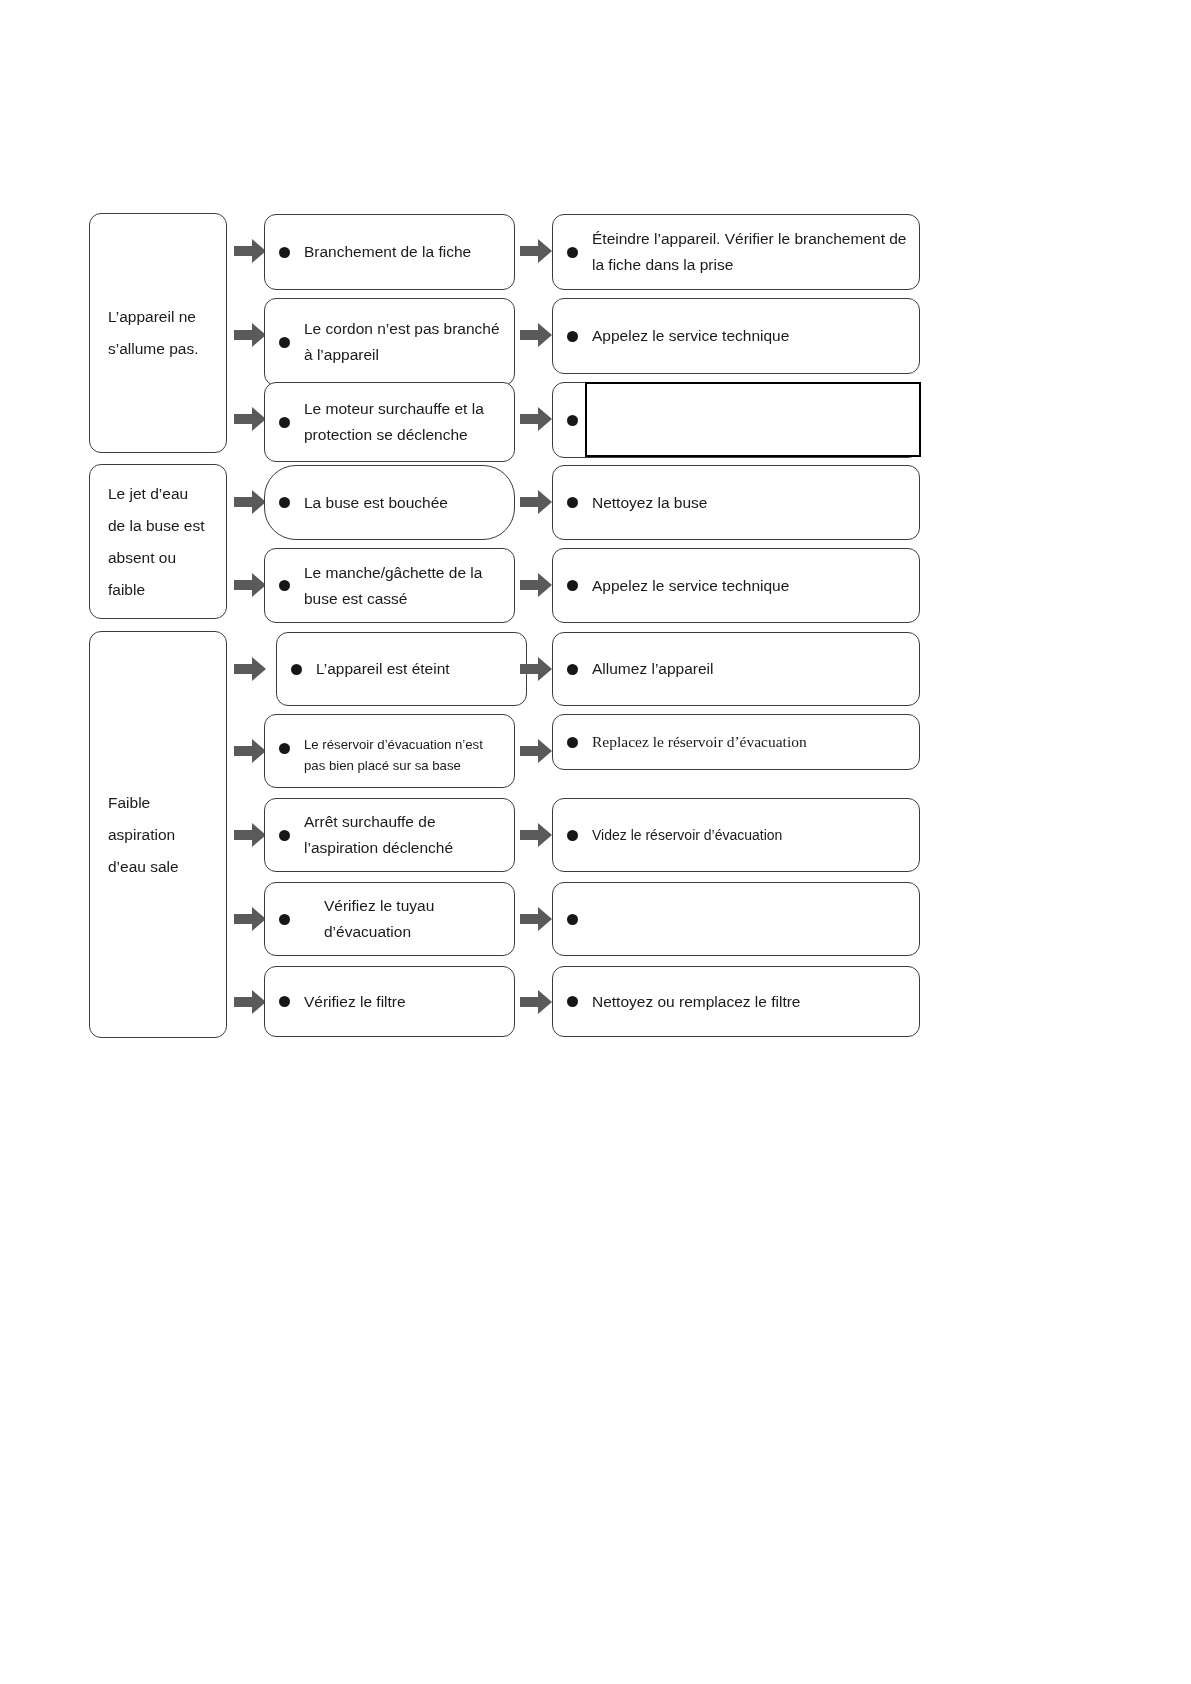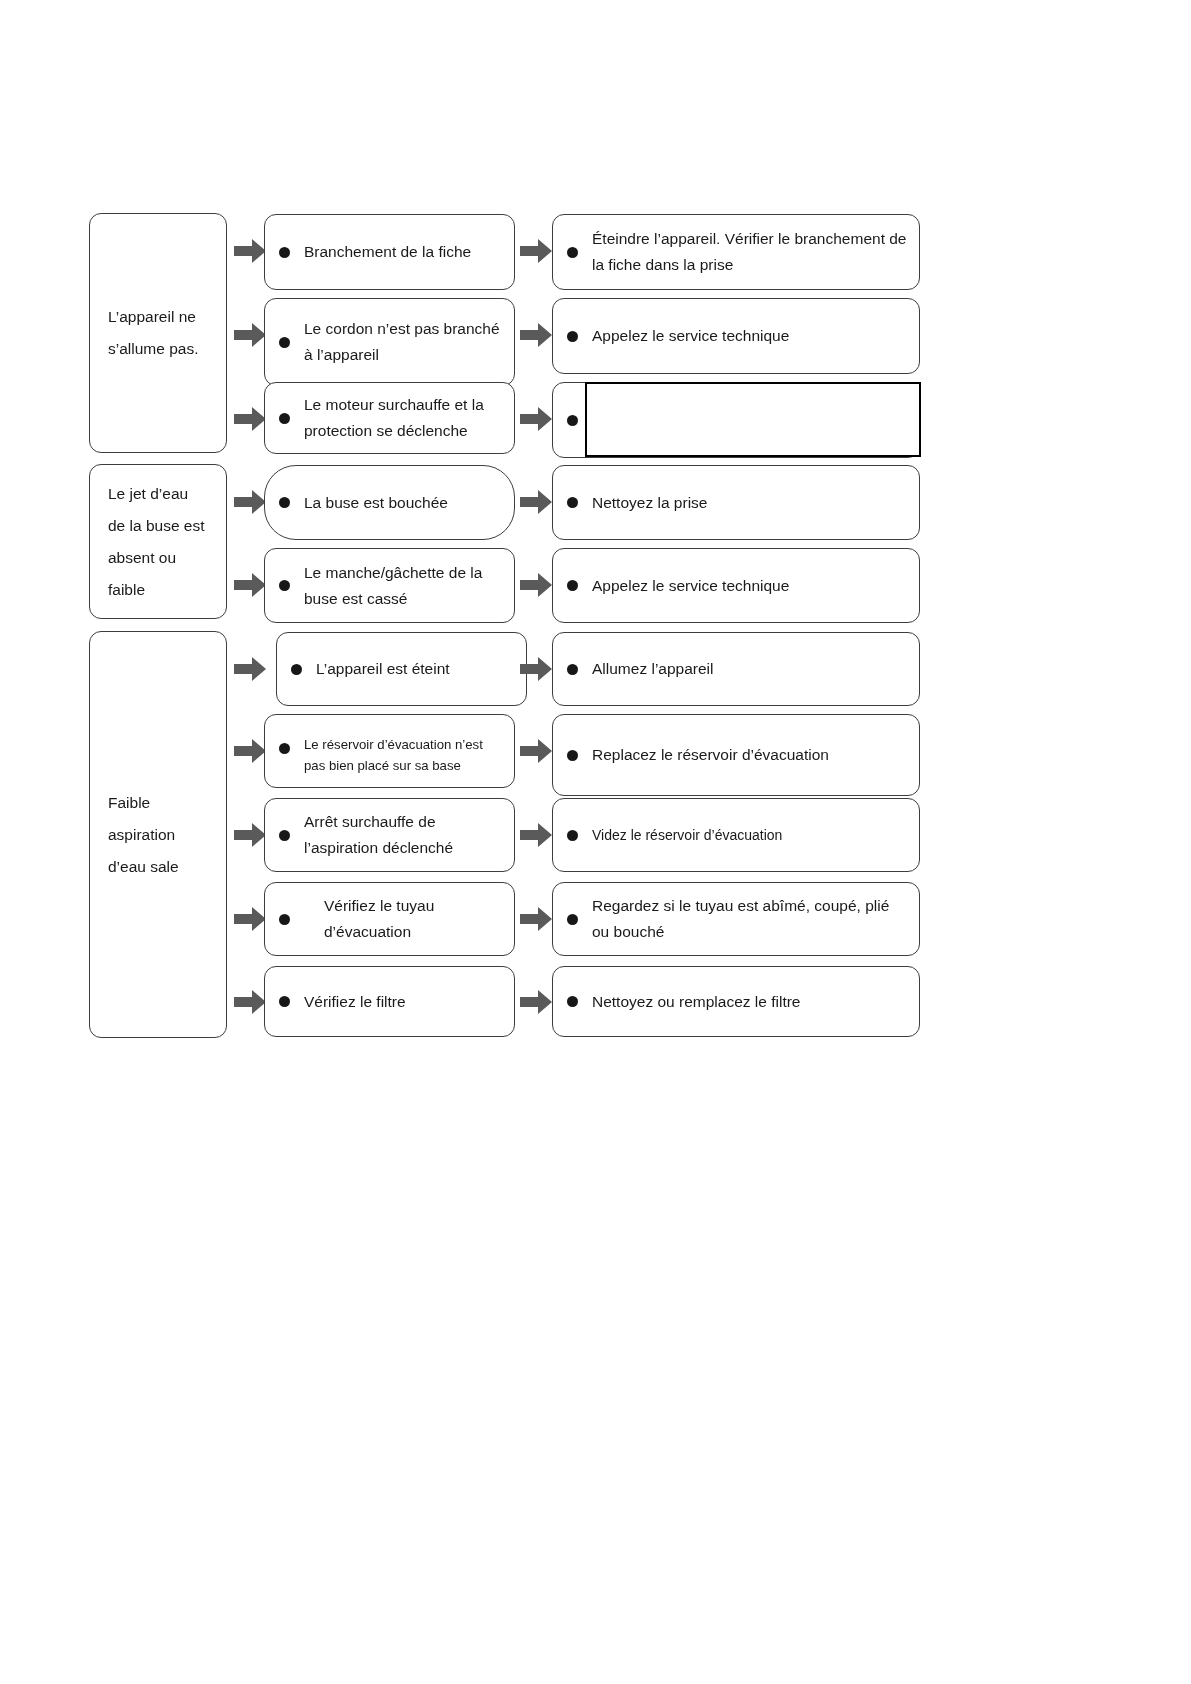--- a/index.html
+++ b/index.html
@@ -156,21 +156,21 @@
   <div class="node bulleted" style="left:552px; top:298px; width:368px; height:76px;">
     <span class="bullet"></span>
     <span class="txt">Appelez le service technique</span>
   </div>
 
   <div class="arrow" style="left:233px; top:404px;">
     <svg viewBox="0 0 34 30">
         <path d="M1 10 H19 V3 L33 15 L19 27 V20 H1 Z" fill="#5a5a5a"></path>
       </svg>
   </div>
-  <div class="node bulleted" style="left:264px; top:382px; width:251px; height:72px;">
+  <div class="node bulleted" style="left:264px; top:382px; width:251px; height:80px;">
     <span class="bullet"></span>
     <span class="txt">Le moteur surchauffe et la protection se déclenche</span>
   </div>
   <div class="arrow" style="left:519px; top:404px;">
     <svg viewBox="0 0 34 30">
         <path d="M1 10 H19 V3 L33 15 L19 27 V20 H1 Z" fill="#5a5a5a"></path>
       </svg>
   </div>
   <div class="node bulleted" style="left:552px; top:382px; width:368px; height:76px;">
     <span class="bullet"></span>
@@ -194,21 +194,21 @@
     <span class="bullet"></span>
     <span class="txt">La buse est bouchée</span>
   </div>
   <div class="arrow" style="left:519px; top:487px;">
     <svg viewBox="0 0 34 30">
         <path d="M1 10 H19 V3 L33 15 L19 27 V20 H1 Z" fill="#5a5a5a"></path>
       </svg>
   </div>
   <div class="node bulleted" style="left:552px; top:465px; width:368px; height:75px;">
     <span class="bullet"></span>
-    <span class="txt">Nettoyez la prise</span>
+    <span class="txt">Nettoyez la buse</span>
   </div>
 
   <div class="arrow" style="left:233px; top:570px;">
     <svg viewBox="0 0 34 30">
         <path d="M1 10 H19 V3 L33 15 L19 27 V20 H1 Z" fill="#5a5a5a"></path>
       </svg>
   </div>
   <div class="node bulleted" style="left:264px; top:548px; width:251px; height:75px;">
     <span class="bullet"></span>
     <span class="txt">Le manche/gâchette de la buse est cassé</span>
@@ -255,21 +255,21 @@
     <span class="inner-shift">
       <span class="bullet"></span>
       <span class="txt">Le réservoir d’évacuation n’est pas bien placé sur sa base</span>
     </span>
   </div>
   <div class="arrow" style="left:519px; top:736px;">
     <svg viewBox="0 0 34 30">
         <path d="M1 10 H19 V3 L33 15 L19 27 V20 H1 Z" fill="#5a5a5a"></path>
       </svg>
   </div>
-  <div class="node bulleted" style="left:552px; top:714px; width:368px; height:82px;">
+  <div class="node bulleted" style="left:552px; top:714px; width:368px; height:56px;font-family:Liberation Serif, serif;">
     <span class="bullet"></span>
     <span class="txt">Replacez le réservoir d’évacuation</span>
   </div>
 
   <div class="arrow" style="left:233px; top:820px;">
     <svg viewBox="0 0 34 30">
         <path d="M1 10 H19 V3 L33 15 L19 27 V20 H1 Z" fill="#5a5a5a"></path>
       </svg>
   </div>
   <div class="node bulleted" style="left:264px; top:798px; width:251px; height:74px;">
@@ -295,21 +295,20 @@
     <span class="bullet"></span>
     <span class="txt">Vérifiez le tuyau d’évacuation</span>
   </div>
   <div class="arrow" style="left:519px; top:904px;">
     <svg viewBox="0 0 34 30">
         <path d="M1 10 H19 V3 L33 15 L19 27 V20 H1 Z" fill="#5a5a5a"></path>
       </svg>
   </div>
   <div class="node bulleted" style="left:552px; top:882px; width:368px; height:74px;">
     <span class="bullet"></span>
-    <span class="txt">Regardez si le tuyau est abîmé, coupé, plié ou bouché</span>
   </div>
 
   <div class="arrow" style="left:233px; top:987px;">
     <svg viewBox="0 0 34 30">
         <path d="M1 10 H19 V3 L33 15 L19 27 V20 H1 Z" fill="#5a5a5a"></path>
       </svg>
   </div>
   <div class="node bulleted" style="left:264px; top:966px; width:251px; height:71px;">
     <span class="bullet"></span>
     <span class="txt">Vérifiez le filtre</span>

